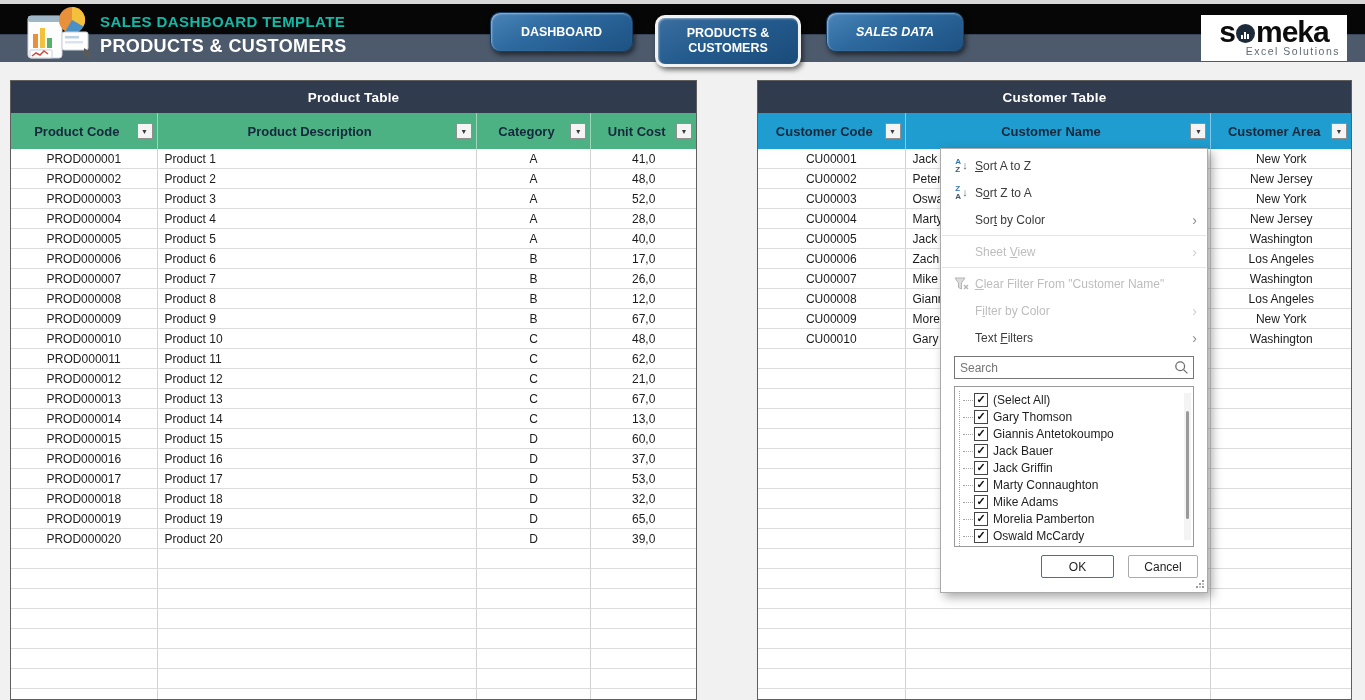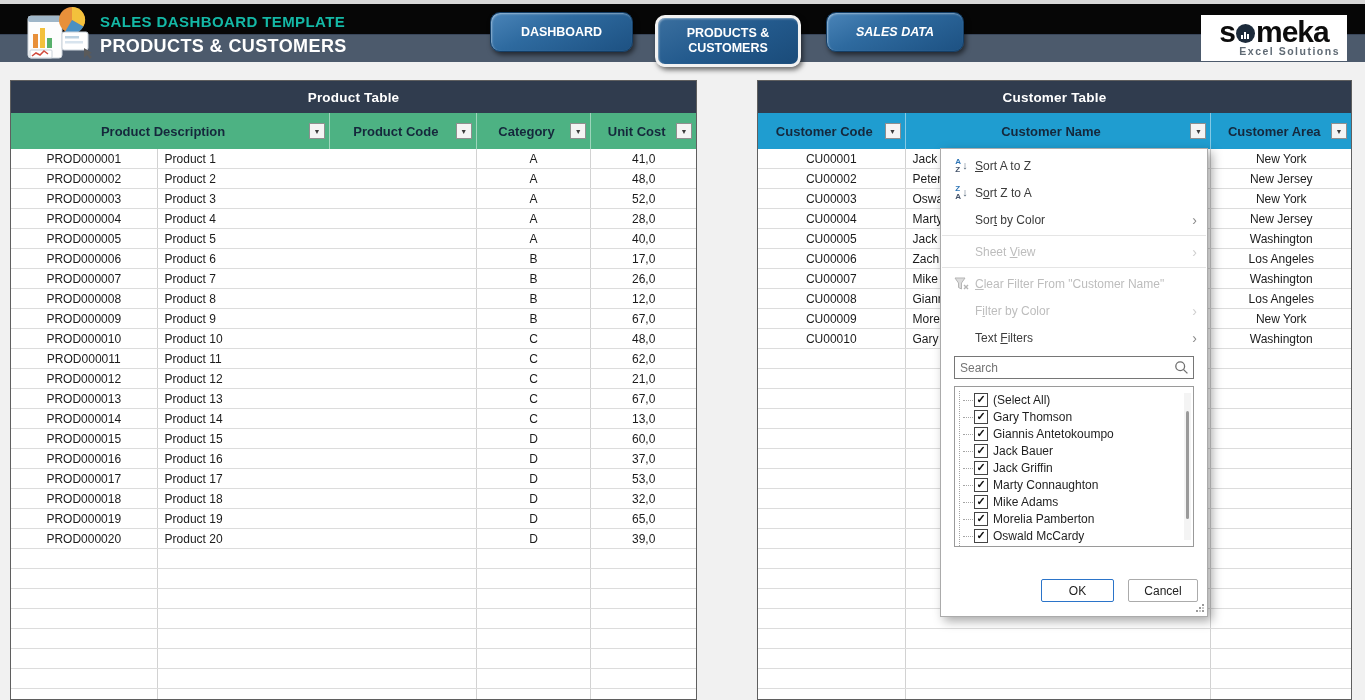--- a/index.html
+++ b/index.html
@@ -26,21 +26,21 @@
   #btn-products{left:655px;top:11px;width:140px;height:46px;border:3px solid #F2F2F2;border-radius:10px;line-height:1.2;background:linear-gradient(155deg,#3a6f9f 0%,#235a8d 50%,#1a4b79 100%);}
   #btn-sales{left:826px;width:136px;font-style:italic;}
   .brand{position:absolute;left:1201px;top:11px;width:146px;height:46px;background:#fff;z-index:5;
     display:flex;flex-direction:column;align-items:center;justify-content:center;}
   .brand-name{font-size:30px;font-weight:bold;color:#0c0c0c;line-height:.85;letter-spacing:-1px;display:flex;align-items:center;}
   .brand-o{display:inline-block;width:19px;height:19px;background:#1c2a3a;border-radius:50%;margin:0 1px;position:relative;top:1px;}
   .brand-o span{position:absolute;bottom:4px;width:2px;background:#fff;}
   .brand-o .b1{left:5px;height:4px;}
   .brand-o .b2{left:8px;height:7px;}
   .brand-o .b3{left:11px;height:5px;}
-  .brand-tag{font-size:10.5px;font-weight:bold;color:#5f6a74;align-self:flex-end;margin-right:7px;letter-spacing:1.5px;}
+  .brand-tag{font-size:10.5px;font-weight:normal;color:#5f6a74;align-self:flex-end;margin-right:7px;letter-spacing:1.5px;}
   
   .table{position:absolute;top:80px;height:620px;background:#fff;border:1px solid #5f5f5f;box-sizing:border-box;overflow:hidden;}
   #product-table{left:10px;width:687px;}
   #customer-table{left:757px;width:595px;}
   .table-title{height:32px;background:#303C4E;color:#fff;font-weight:bold;font-size:13.5px;display:flex;align-items:center;justify-content:center;letter-spacing:.2px;}
   .col-header{display:flex;height:36px;}
   #product-table .col-header{background:#4DB283;}
   #customer-table .col-header{background:#1F9DD0;}
   .hcell{position:relative;display:flex;align-items:center;justify-content:center;font-weight:bold;font-size:13px;color:#15283C;box-sizing:border-box;border-right:1px solid rgba(255,255,255,.45);}
   .hcell:last-child{border-right:none;}
@@ -73,21 +73,21 @@
   .search-input{width:100%;height:23px;border:1px solid #767676;box-sizing:border-box;padding:0 24px 0 5px;font-size:12px;font-family:"Liberation Sans",sans-serif;color:#333;outline:none;}
   .search-icon{position:absolute;right:5px;top:4px;}
   .list-box{margin:0 13px;height:161px;border:1px solid #9a9a9a;overflow:hidden;position:relative;padding:4px 10px 0 7px;box-sizing:border-box;}
   .tree-line{position:absolute;left:4px;top:4px;bottom:0;border-left:1px dotted #a5a5a5;}
   .check-item{height:17px;display:flex;align-items:center;gap:5px;position:relative;padding-left:12px;cursor:pointer;}
   .check-item::before{content:"";position:absolute;left:1px;top:50%;width:10px;border-top:1px dotted #a5a5a5;}
   .checkbox{width:12px;height:12px;flex:none;border:1px solid #454545;background:#fff;display:flex;align-items:center;justify-content:center;font-size:11px;font-weight:bold;color:#101010;line-height:1;}
   .check-label{font-size:12px;color:#1f1f1f;white-space:nowrap;}
   .list-scrollbar{position:absolute;right:2px;top:6px;bottom:6px;width:7px;background:#F4F4F4;}
   .list-thumb{position:absolute;left:2px;top:12%;height:74%;width:3px;background:#9a9a9a;border-radius:2px;}
-  .panel-buttons{display:flex;justify-content:flex-end;gap:14px;margin:32px 9px 0 0;}
+  .panel-buttons{display:flex;justify-content:flex-end;gap:14px;margin:8px 9px 0 0;}
   .pbtn{height:23px;background:#fff;border-radius:2px;font-size:12px;color:#222;display:flex;align-items:center;justify-content:center;cursor:pointer;box-sizing:border-box;}
   .btn-ok{width:73px;border:1px solid #2B74C9;}
   .btn-cancel{width:70px;border:1px solid #ABABAB;}
   .grip{position:absolute;right:2px;bottom:2px;width:11px;height:11px;}
 </style>
 </head>
 <body>
 
 <div class="top-edge"></div>
 
@@ -122,26 +122,26 @@
           <span class="b2"></span>
           <span class="b3"></span>
         </span>meka</div>
     <div class="brand-tag">Excel Solutions</div>
   </div>
 </div>
 
 <div class="table" id="product-table">
   <div class="table-title">Product Table</div>
   <div class="col-header">
+      <div class="hcell col0">
+        <span class="hlabel">Product Code</span>
+        <span class="filter-btn">▼</span>
+      </div>
       <div class="hcell col1">
         <span class="hlabel">Product Description</span>
-        <span class="filter-btn">▼</span>
-      </div>
-      <div class="hcell col0">
-        <span class="hlabel">Product Code</span>
         <span class="filter-btn">▼</span>
       </div>
       <div class="hcell col2">
         <span class="hlabel">Category</span>
         <span class="filter-btn">▼</span>
       </div>
       <div class="hcell col3">
         <span class="hlabel">Unit Cost</span>
         <span class="filter-btn">▼</span>
       </div>

